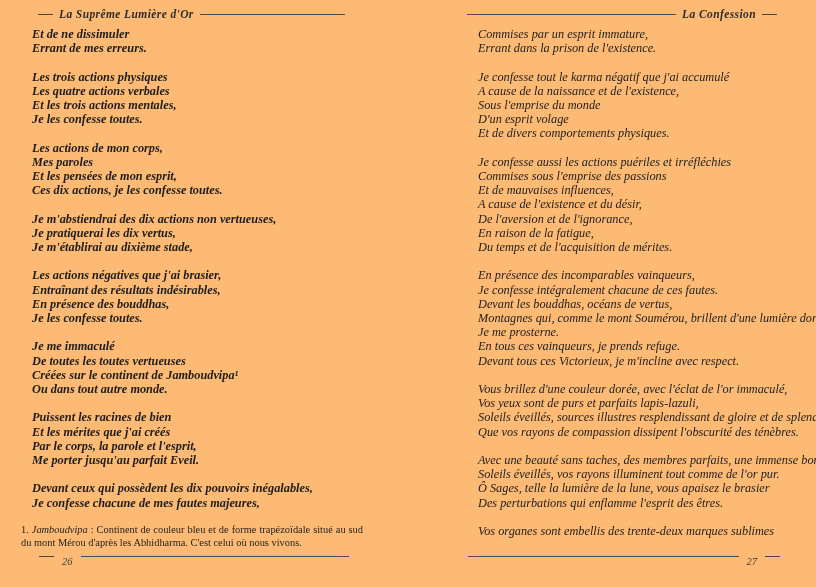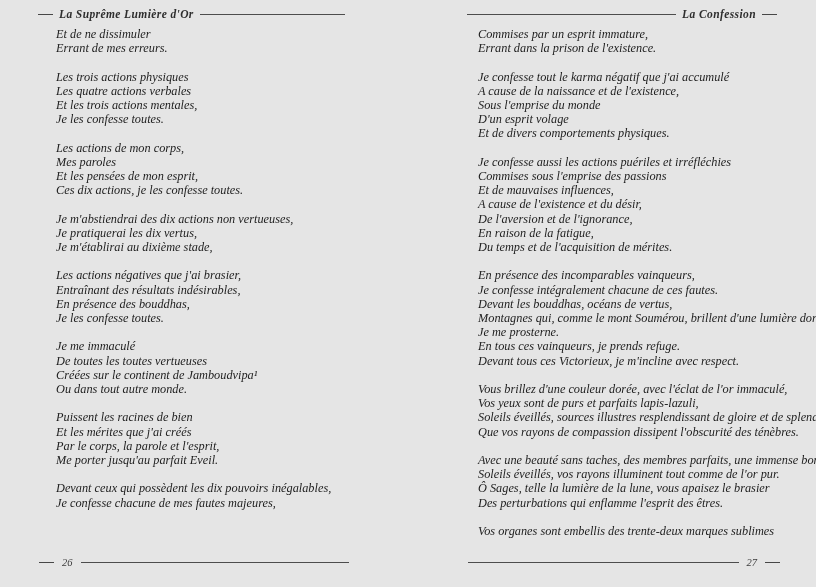--- a/index.html
+++ b/index.html
@@ -7,21 +7,21 @@
     padding: 0;
     width: 816px;
     height: 587px;
     background: #fbfbfa;
     overflow: hidden;
   }
   .spread {
     position: relative;
     width: 816px;
     height: 587px;
-    background: #e5e5e5;
+    background: #fdba74;
     display: flex;
   }
   .page {
     position: relative;
     width: 408px;
     height: 587px;
   }
 
   
   .running-head {
@@ -53,21 +53,21 @@
     height: 0;
     border-top: 1.6px solid #4d4d4d;
   }
   .rule.grow { flex: 1 1 auto; }
 
   
   .poem {
     position: absolute;
     top: 27px;
   }
-  .page-left  .poem { left: 56px; }
+  .page-left  .poem { left: 32px; font-weight: bold; }
   .page-right .poem { left: 70px; }
   .stanza { margin: 0 0 14.2px 0; }
   .line {
     margin: 0;
     font-family: "Liberation Serif", "DejaVu Serif", serif;
     font-style: italic;
     font-size: 12.3px;
     line-height: 14.2px;
     color: #1d1d1d;
     white-space: nowrap;
@@ -86,21 +86,20 @@
     color: #1f1f1f;
     text-align: justify;
   }
   .fn-term { font-style: italic; }
 
   
   .running-foot {
     position: absolute;
     top: 556px;
     display: flex;
-    align-items: center;
     gap: 8px;
     height: 12px;
   }
   .left-foot  { left: 39px; right: 59px; }
   .right-foot { left: 60px; right: 36px; }
   .page-num {
     font-family: "Liberation Serif", "DejaVu Serif", serif;
     font-style: italic;
     font-size: 10.5px;
     color: #3c3c3c;
@@ -158,20 +157,23 @@
           <p class="line">Et les mérites que j'ai créés</p>
           <p class="line">Par le corps, la parole et l'esprit,</p>
           <p class="line">Me porter jusqu'au parfait Eveil.</p>
         </div>
         <div class="stanza">
           <p class="line">Devant ceux qui possèdent les dix pouvoirs inégalables,</p>
           <p class="line">Je confesse chacune de mes fautes majeures,</p>
         </div>
       </div>
 
+    <div class="footnote">
+      <span class="fn-marker">1. </span><span class="fn-term">Jamboudvipa</span><span class="fn-text"> : Continent de couleur bleu et de forme trapézoïdale situé au sud du mont Mérou d'après les Abhidharma. C'est celui où nous vivons.</span>
+    </div>
 
     <footer class="running-foot left-foot">
       <span class="dash"></span>
       <span class="page-num">26</span>
       <span class="rule grow"></span>
     </footer>
   </section>
 
   <section class="page page-right">
     <header class="running-head right-head">

